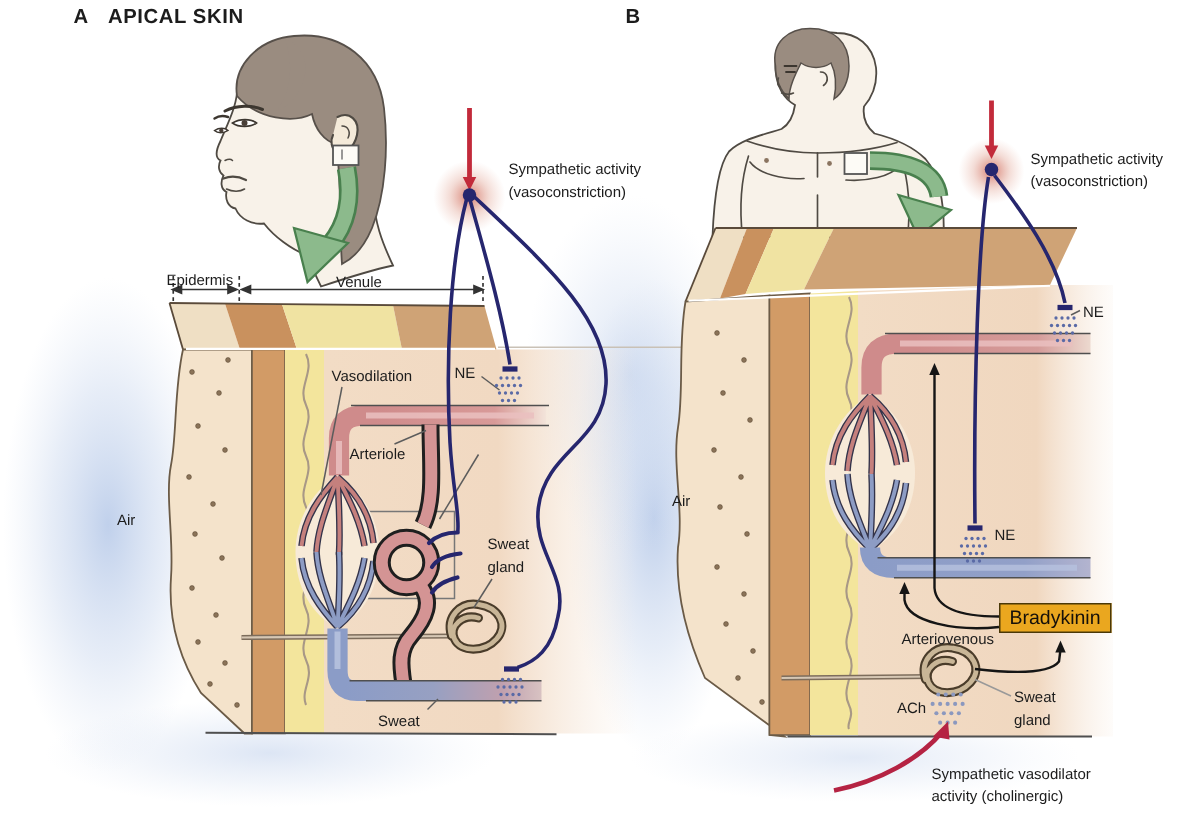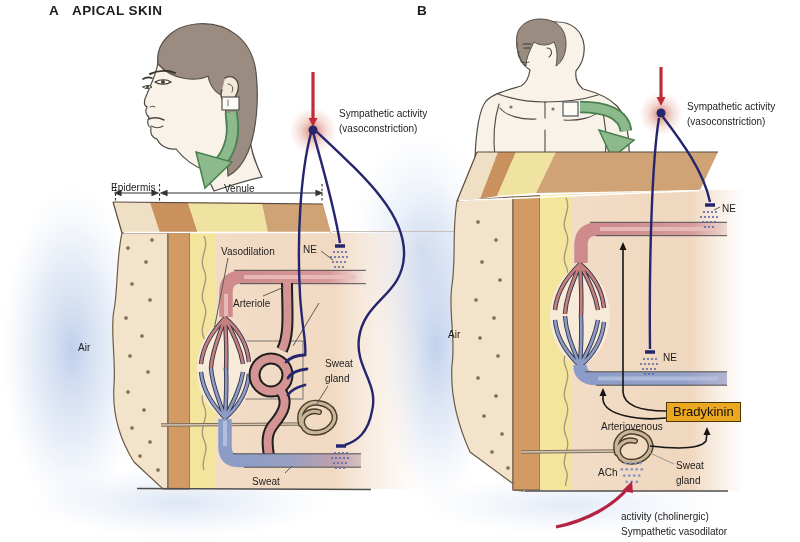--- a/index.html
+++ b/index.html
@@ -366,17 +366,17 @@
 <div class="lbl" style="left:722px;top:201px">NE</div>
 <div class="lbl" style="left:663px;top:350px">NE</div>
 <div class="bk" style="left:666px;top:402px">Bradykinin</div>
 <div class="lbl" style="left:601px;top:419px">Arteriovenous</div>
 <div class="lbl" style="left:676px;top:458px">
   <div>Sweat</div>
   <div>gland</div>
 </div>
 <div class="lbl" style="left:598px;top:465px">ACh</div>
 <div class="lbl" style="left:621px;top:509px">
+  <div>Sympathetic vasodilator</div>
   <div>activity (cholinergic)</div>
-  <div>Sympathetic vasodilator</div>
 </div>
 
 </div>
 
 </body></html>

